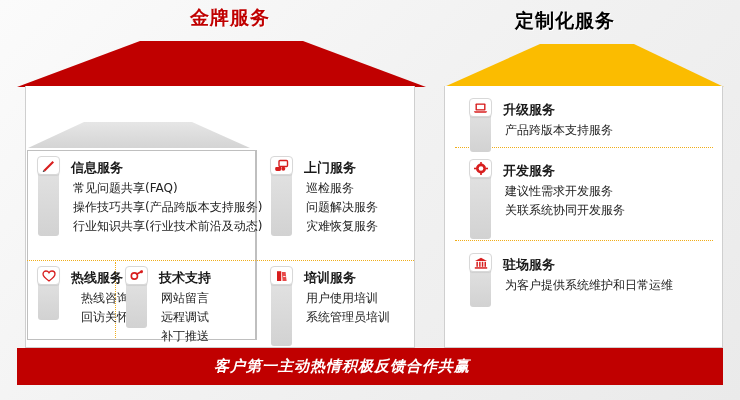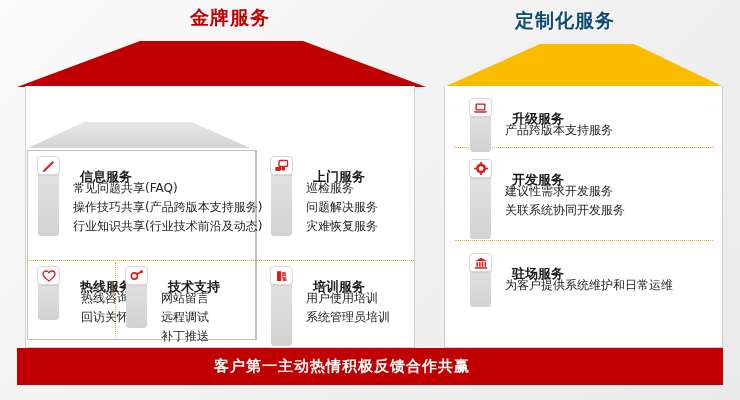--- a/index.html
+++ b/index.html
@@ -11,21 +11,21 @@
   }
   .stage{position:absolute;left:0;top:0;width:740px;height:392px;}
 
   
   .roof-title{
     position:absolute;text-align:center;font-weight:bold;
     font-size:19px;letter-spacing:1px;white-space:nowrap;
   }
   #gold-title{left:118px;top:5px;width:224px;color:#c00000;
      text-shadow:1px 1px 0 rgba(255,255,255,.9);}
-  #custom-title{left:470px;top:8px;width:190px;color:#0c4a6e;
+  #custom-title{left:470px;top:8px;width:190px;color:#000000;
      text-shadow:1px 1px 0 rgba(255,255,255,.9);}
 
   
   .roof{position:absolute;}
   #roof-left{left:17px;top:41px;width:409px;height:46px;
      background:#c00000;
      clip-path:polygon(123px 0, 286px 0, 409px 46px, 0 46px);}
   #roof-right{left:444px;top:44px;width:280px;height:43px;
      background:#fbbc00;
      clip-path:polygon(96px 0, 190px 0, 280px 43px, 0 43px);}
@@ -72,35 +72,35 @@
   }
   .svc .badge{
     position:absolute;left:-1px;top:0;width:23px;height:19px;
     background:#ffffff;border:1px solid #d8d8d8;border-radius:4px;
     box-sizing:border-box;
     display:flex;align-items:center;justify-content:center;
     box-shadow:0 1px 1px rgba(0,0,0,.07);
   }
   .svc .badge svg{display:block;}
   .svc h3{
-    position:absolute;left:30px;top:0;margin:12px;
+    position:absolute;left:30px;top:0;margin:3px;
     font-size:13px;font-weight:bold;color:#1a1a1a;white-space:nowrap;
   }
   .svc ul{position:absolute;left:30px;top:18px;margin:5px;padding:0;list-style:none;}
   .svc ul li{font-size:12px;color:#222;line-height:19px;white-space:nowrap;}
   .svc.indent ul{left:38px;}
 
   
   .svc.tall .bar{height:72px;}
   .svc.short .bar{height:46px;}
 
   
   #slogan-bar{position:absolute;left:17px;top:348px;width:706px;height:37px;
      background:#c00000;display:flex;align-items:center;justify-content:center;}
-  #slogan-bar .inner{display:flex;transform:translateX(-28px);}
+  #slogan-bar .inner{display:flex;transform:translateX(-28px);font-style:italic;}
   #slogan-bar span{color:#ffffff;font-size:15px;font-weight:bold;
      letter-spacing:1px;white-space:nowrap;}
 </style>
 </head>
 <body>
 
 <div class="stage">
 
   <div class="roof-title" id="gold-title">金牌服务</div>
   <div class="roof-title" id="custom-title">定制化服务</div>

